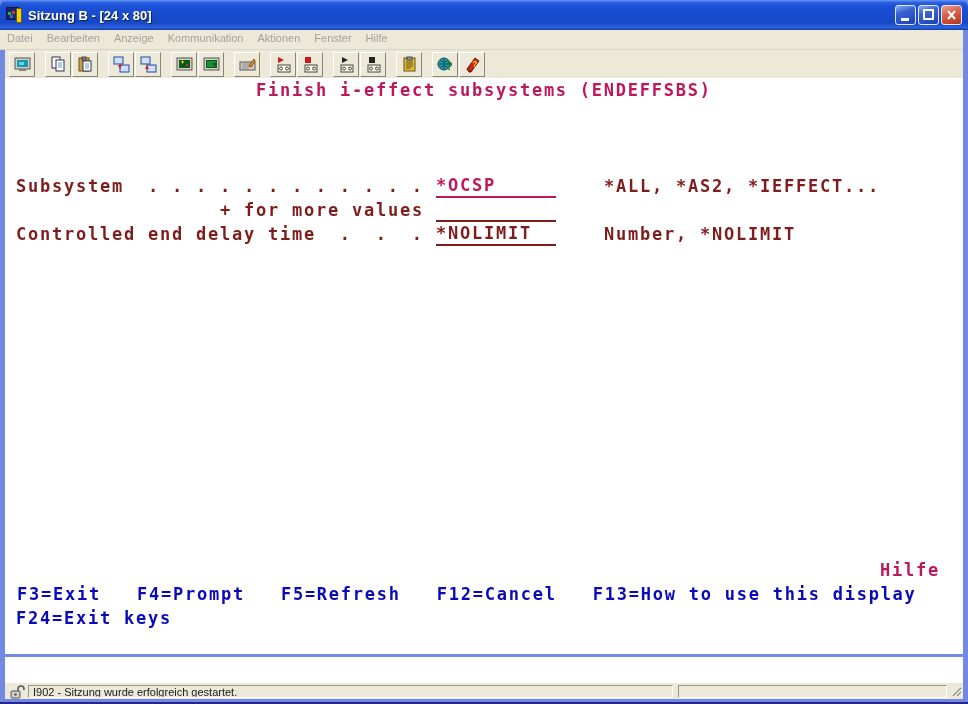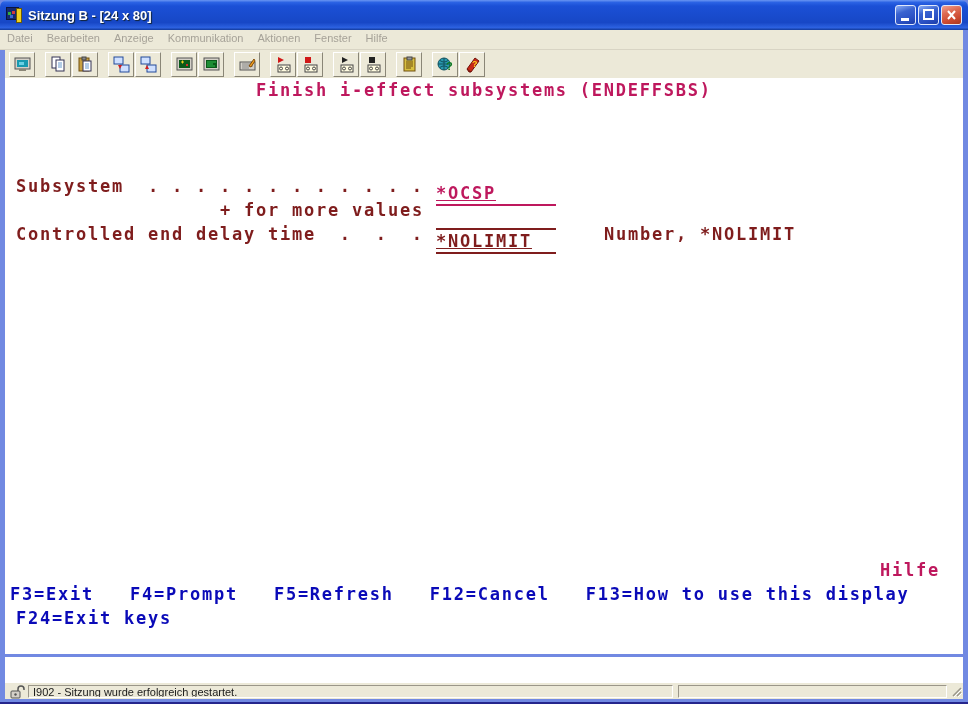--- a/index.html
+++ b/index.html
@@ -41,21 +41,21 @@
   .tgap{width:9px;flex:0 0 9px;}
   .tbtn svg{display:block;}
 
   
   .terminal{position:absolute;top:78px;left:5px;width:958px;height:576px;background:#ffffff;overflow:hidden;}
   .cell{position:absolute;height:24px;line-height:24px;white-space:pre;
         font-family:"DejaVu Sans Mono",monospace;font-size:17px;font-weight:bold;letter-spacing:1.76px;}
   .cell.green{color:#7f1d1d;}
   .cell.blue{color:#0a0ab8;}
   .cell.black{color:#be185d;}
-  .cell.field{height:21px;line-height:21px;margin-top:9px;border-bottom:2px solid currentColor;box-sizing:content-box;text-decoration:underline;}
+  .cell.field{height:21px;line-height:21px;margin-top:1px;border-bottom:2px solid currentColor;box-sizing:content-box;}
 
   .session-divider{position:absolute;top:654px;left:0;right:0;height:3px;background:#7189e2;}
   .client-gap{position:absolute;top:657px;left:5px;right:5px;height:26px;background:#ffffff;}
 
   
   .statusbar{position:absolute;left:5px;right:5px;top:683px;height:16px;background:#ece9d8;
     display:flex;align-items:center;font-size:11px;color:#1a1a1a;}
   .status-icon{margin:0 3px 0 4px;flex:0 0 16px;}
   .status-panel{border:1px solid;border-color:#9a9689 #ffffff #ffffff #9a9689;height:13px;line-height:13px;
     padding:0 4px;box-sizing:border-box;background:#ece9d8;white-space:nowrap;overflow:hidden;}
@@ -227,27 +227,28 @@
           <path d="M3 13 L5 16 L7 16" fill="#8a1a0e" stroke="#701008"></path>
           <text x="8" y="11" font-size="9" font-family="Liberation Sans,sans-serif" font-weight="bold" fill="#ffd020">?</text>
         </svg>
     </span>
   </div>
 
   <div class="terminal" id="terminal">
       <span class="cell black" style="left: 251px; top: 0px;">Finish i-effect subsystems (ENDEFFSBS)</span>
       <span class="cell green" style="left: 11px; top: 96px;">Subsystem  . . . . . . . . . . . .</span>
       <span class="cell black field" style="left: 431px; top: 96px; width: 120px;">*OCSP</span>
+      <span class="cell green" style="left: 599px; top: 96px;">*ALL, *AS2, *IEFFECT...</span>
       <span class="cell green" style="left: 215px; top: 120px;">+ for more values</span>
       <span class="cell green field" style="left: 431px; top: 120px; width: 120px;"></span>
       <span class="cell green" style="left: 11px; top: 144px;">Controlled end delay time  .  .  .</span>
       <span class="cell green" style="left: 599px; top: 144px;">Number, *NOLIMIT</span>
       <span class="cell green field" style="left: 431px; top: 144px; width: 120px;">*NOLIMIT</span>
       <span class="cell black" style="left: 875px; top: 480px;">Hilfe</span>
-      <span class="cell blue" style="left: 5px; top: 504px;">F3=Exit   F4=Prompt   F5=Refresh   F12=Cancel   F13=How to use this display</span>
+      <span class="cell blue" style="left: 12px; top: 504px;">F3=Exit   F4=Prompt   F5=Refresh   F12=Cancel   F13=How to use this display</span>
       <span class="cell blue" style="left: 11px; top: 528px;">F24=Exit keys</span>
     </div>
 
   <div class="session-divider"></div>
   <div class="client-gap"></div>
 
   <div class="statusbar">
     <svg class="status-icon" width="16" height="15">
       <rect x="2" y="7" width="9" height="7" rx="1" fill="#d4d0c8" stroke="#555"></rect>
       <path d="M9 7 V5 a3 3 0 0 1 6 0 V6" fill="none" stroke="#555" stroke-width="1.5"></path>

